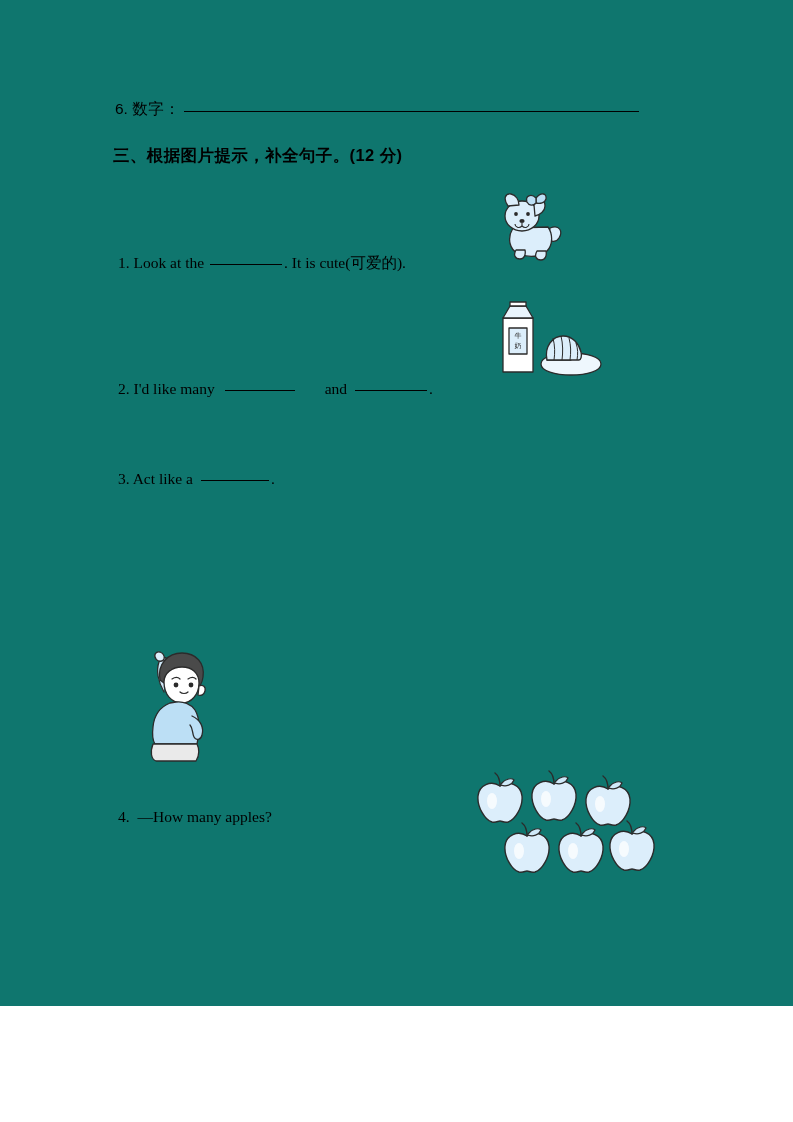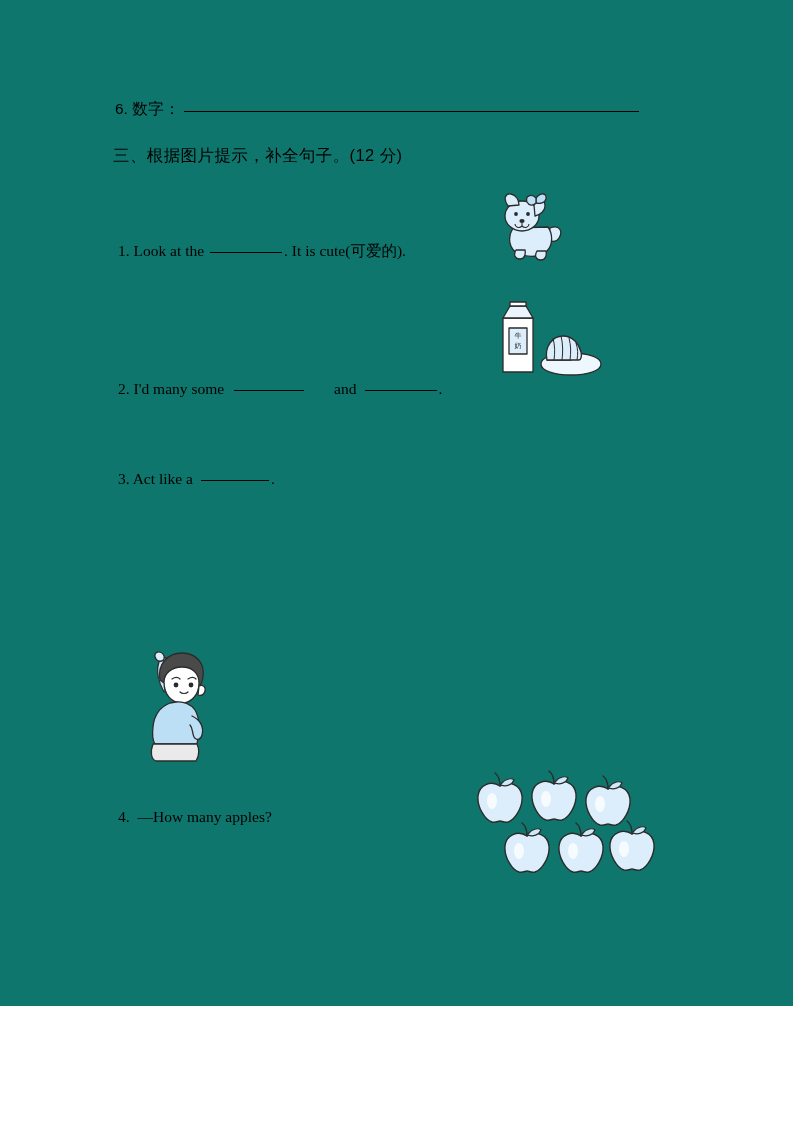--- a/index.html
+++ b/index.html
@@ -36,33 +36,33 @@
     margin-left: 4px;
   }
 
   
   .section-heading {
     position: absolute;
     left: 113px;
     top: 145px;
     font-family: "Liberation Sans", sans-serif;
     font-size: 16.5px;
-    font-weight: 400;
+    font-weight: 700;
     letter-spacing: 0.4px;
     white-space: nowrap;
   }
 
   
   .q {
     position: absolute;
     font-family: "Liberation Serif", serif;
     font-size: 15.5px;
     white-space: nowrap;
   }
-  .q1 { left: 118px; top: 241px; }
+  .q1 { left: 118px; top: 253px; }
   .q2 { left: 118px; top: 380px; }
   .q3 { left: 118px; top: 470px; }
   .q4 { left: 118px; top: 808px; }
 
   .ublank {
     display: inline-block;
     border-bottom: 1px solid #000;
     vertical-align: 3px;
   }
   .b1 { width: 72px; margin: 0 2px 0 6px; }
@@ -152,21 +152,21 @@
         <path d="M68 44 c2 8 2 15 1 22"></path>
         <path d="M76 42 c2 8 2 16 1 24"></path>
         <path d="M84 44 c2 8 2 14 1 22"></path>
         <path d="M91 49 c2 6 2 11 1 17"></path>
       </g>
     </svg>
   </div>
 
   <div class="q q2">
     <span>2.</span>
-    <span>I'd many some</span><span class="ublank b2"></span><span style="margin-left:28px">and</span><span class="ublank b3"></span><span>.</span>
+    <span>I'd like many</span><span class="ublank b2"></span><span style="margin-left:28px">and</span><span class="ublank b3"></span><span>.</span>
   </div>
 
   <div class="q q3">
     <span>3.</span>
     <span>Act like a</span><span class="ublank b4"></span><span>.</span>
   </div>
 
   <div class="ill ill-boy">
     <svg viewBox="0 0 110 125" width="110" height="125" aria-hidden="true">
       <g stroke="#2b2b2b" stroke-width="1.3" stroke-linejoin="round" stroke-linecap="round">

